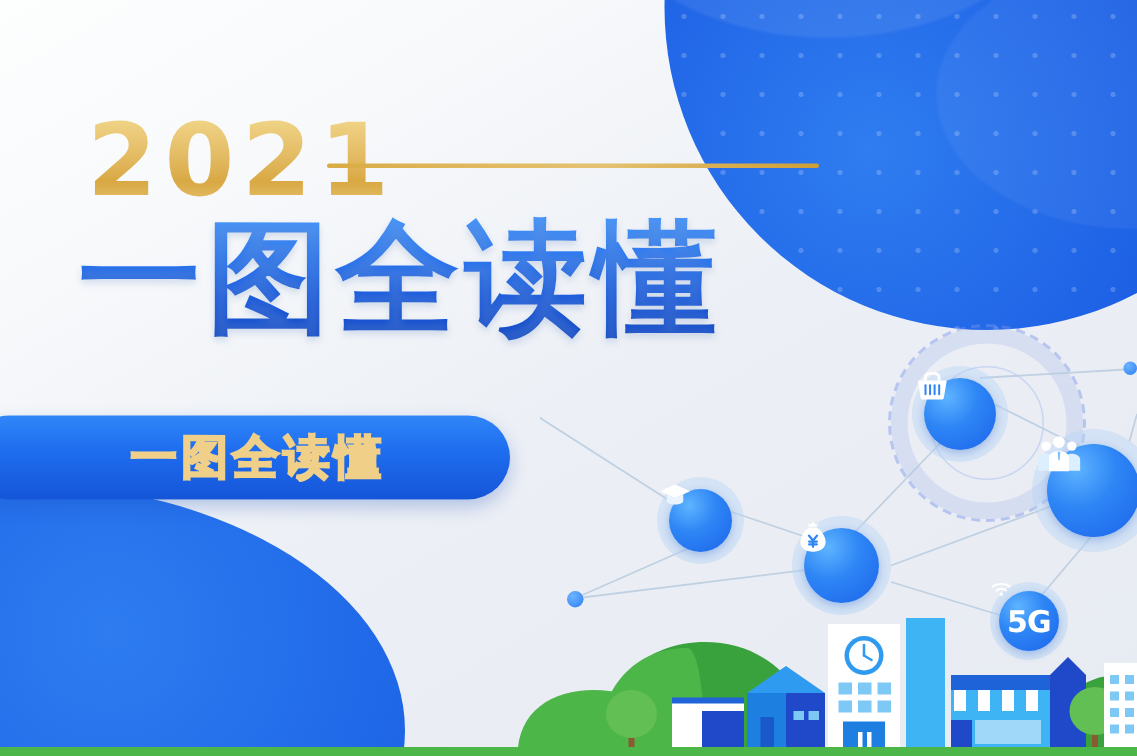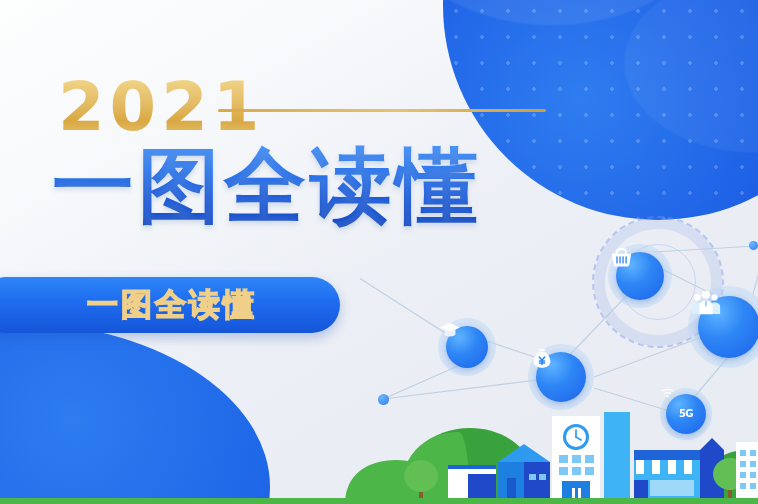--- a/index.html
+++ b/index.html
@@ -198,21 +198,21 @@
       </div>
     </div>
 
     <div class="node" style="left:300px;top:152px;width:52px;height:52px;">
       <div class="core" style="width:40px;height:40px;flex-direction:column;">
         <svg class="glyph" width="15" height="10" viewBox="0 0 24 16" style="margin-bottom:-1px;">
           <path d="M3 5 C7 1 17 1 21 5" stroke="#ffffff" stroke-width="2" fill="none" stroke-linecap="round"></path>
           <path d="M7 9 C9.6 6.6 14.4 6.6 17 9" stroke="#ffffff" stroke-width="2" fill="none" stroke-linecap="round"></path>
           <circle cx="12" cy="13" r="1.8" fill="#ffffff"></circle>
         </svg>
-        <span style="font-size:10px;font-weight:bold;color:#fff;line-height:1;letter-spacing:-0.5px;font-family:'DejaVu Sans',sans-serif;">5G</span>
+        <span style="font-size:20px;font-weight:bold;color:#fff;line-height:1;letter-spacing:-0.5px;font-family:'DejaVu Sans',sans-serif;">5G</span>
       </div>
     </div>
 
     <div class="dot-small" style="left:18px;top:158px;"></div>
     <div class="dot-small" style="left:389px;top:5px;width:9px;height:9px;"></div>
   </div>
 
   <div class="city">
     <svg width="758" height="110" viewBox="0 0 758 110">
 

